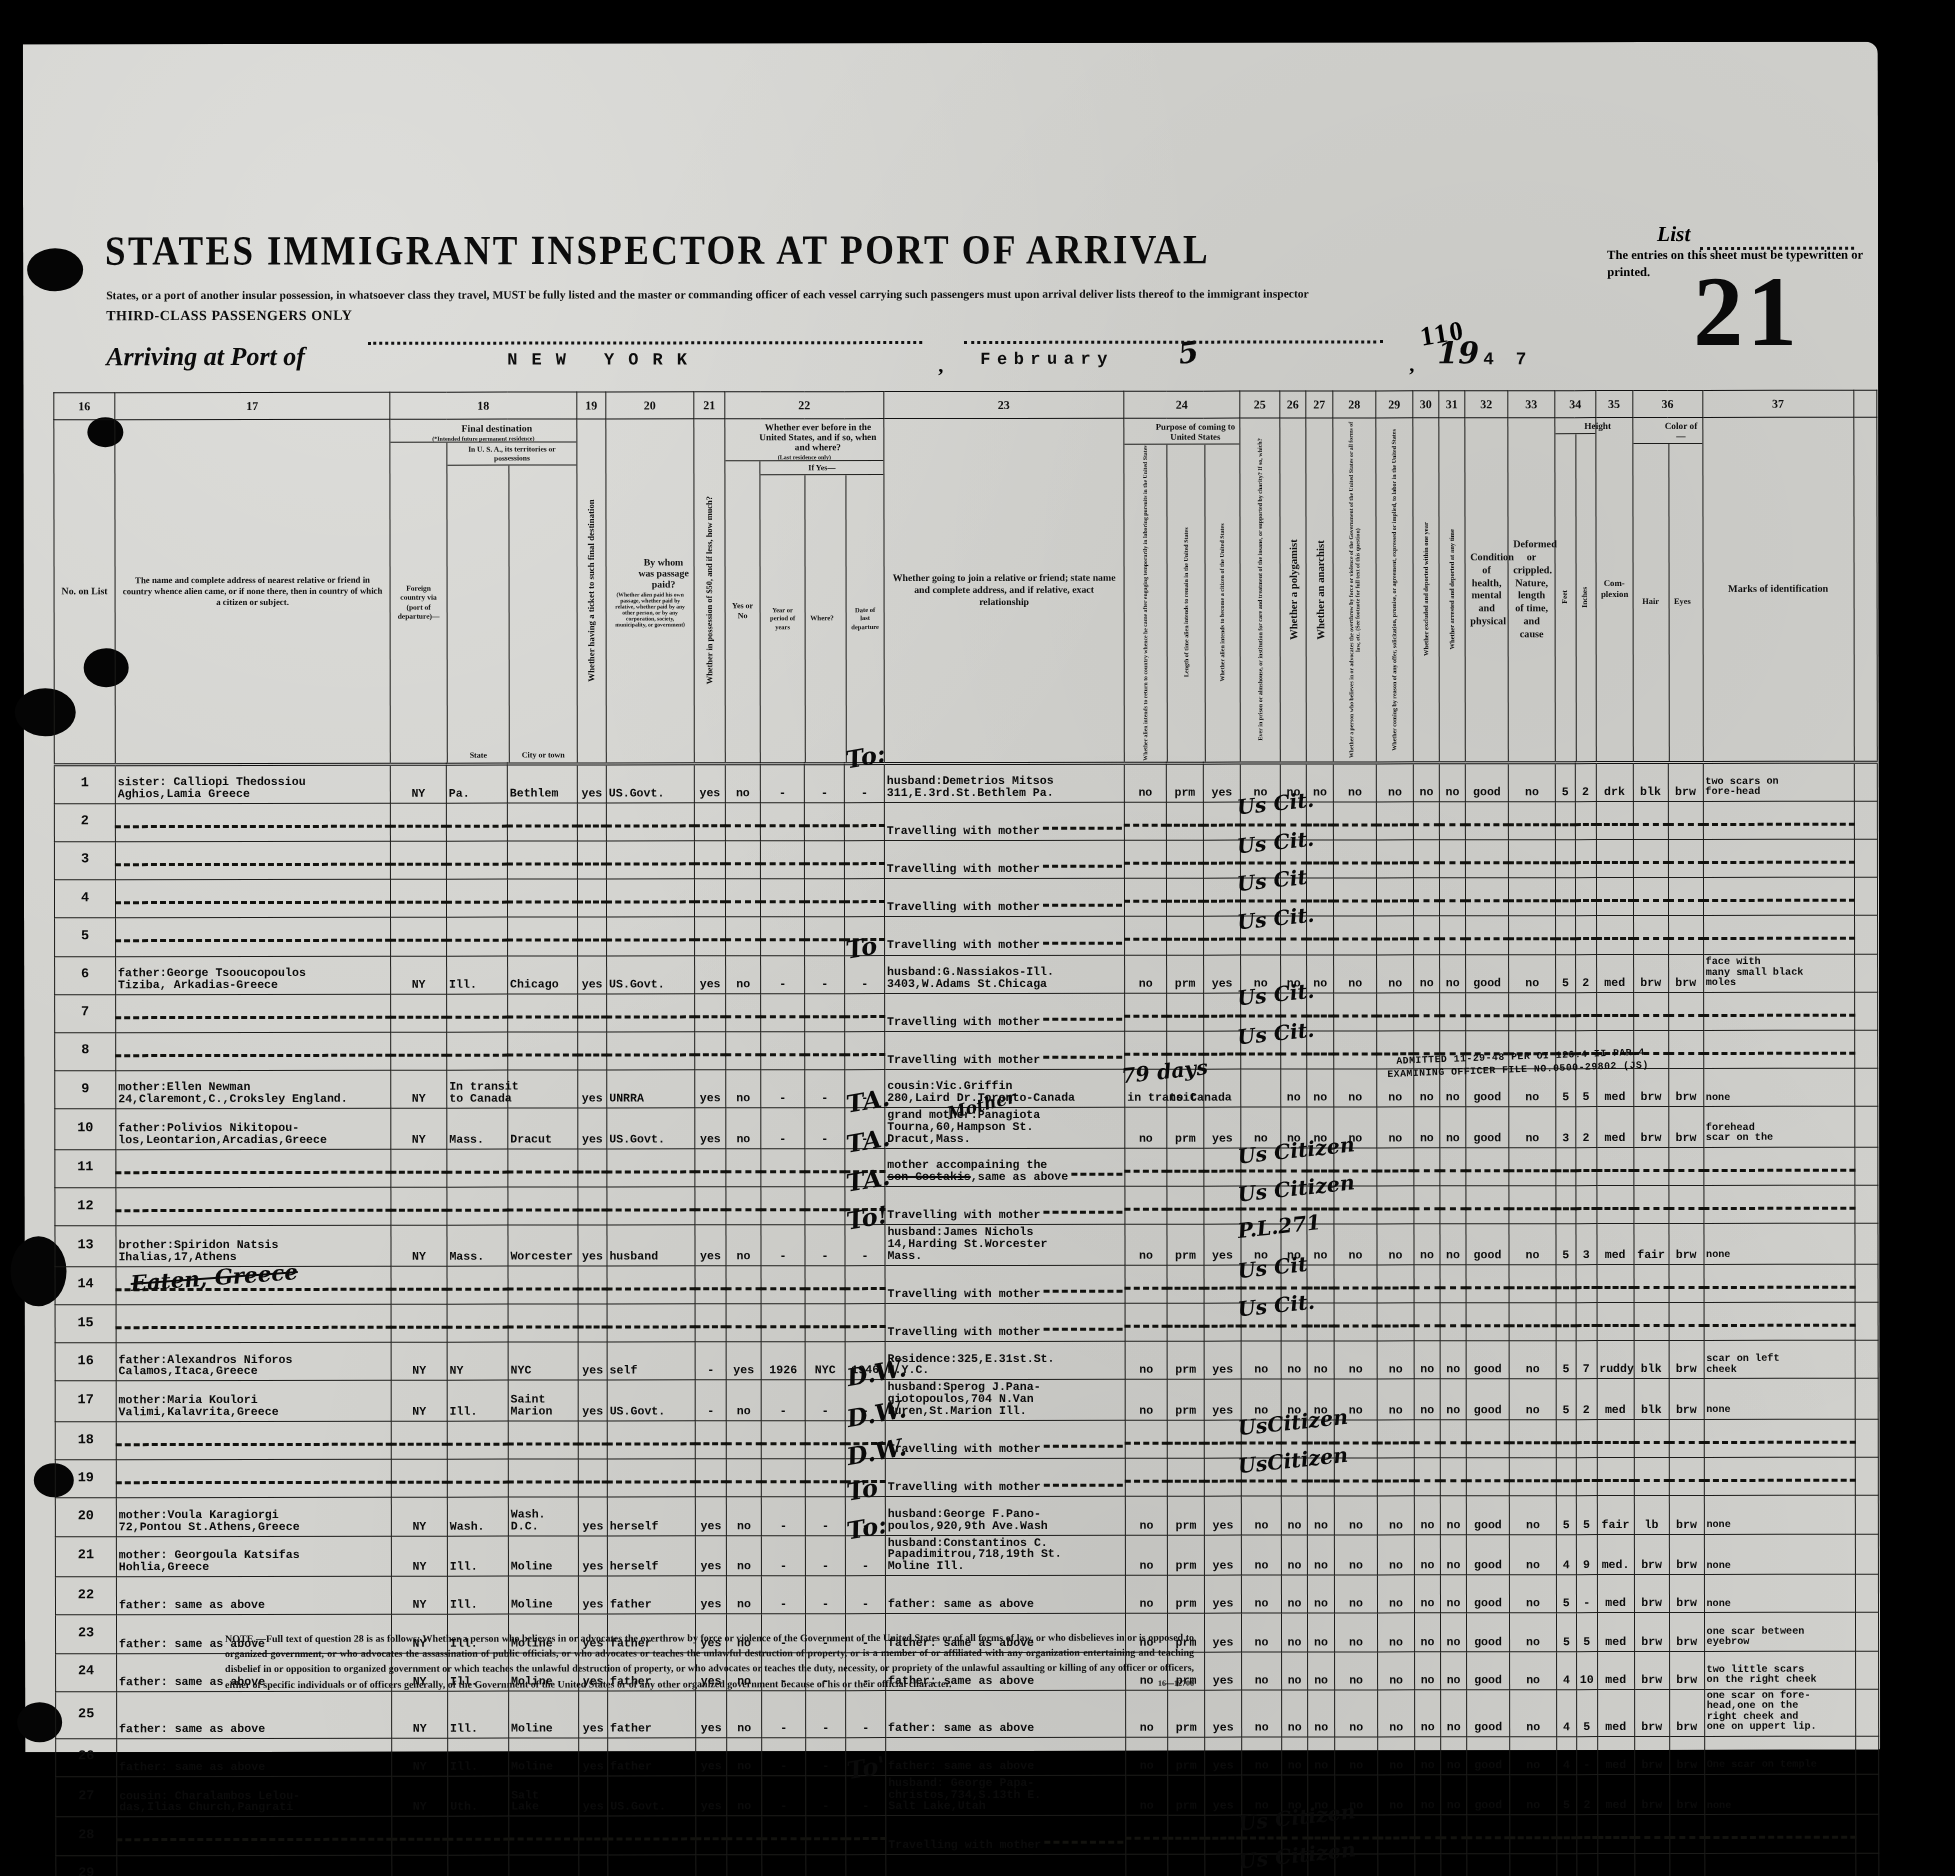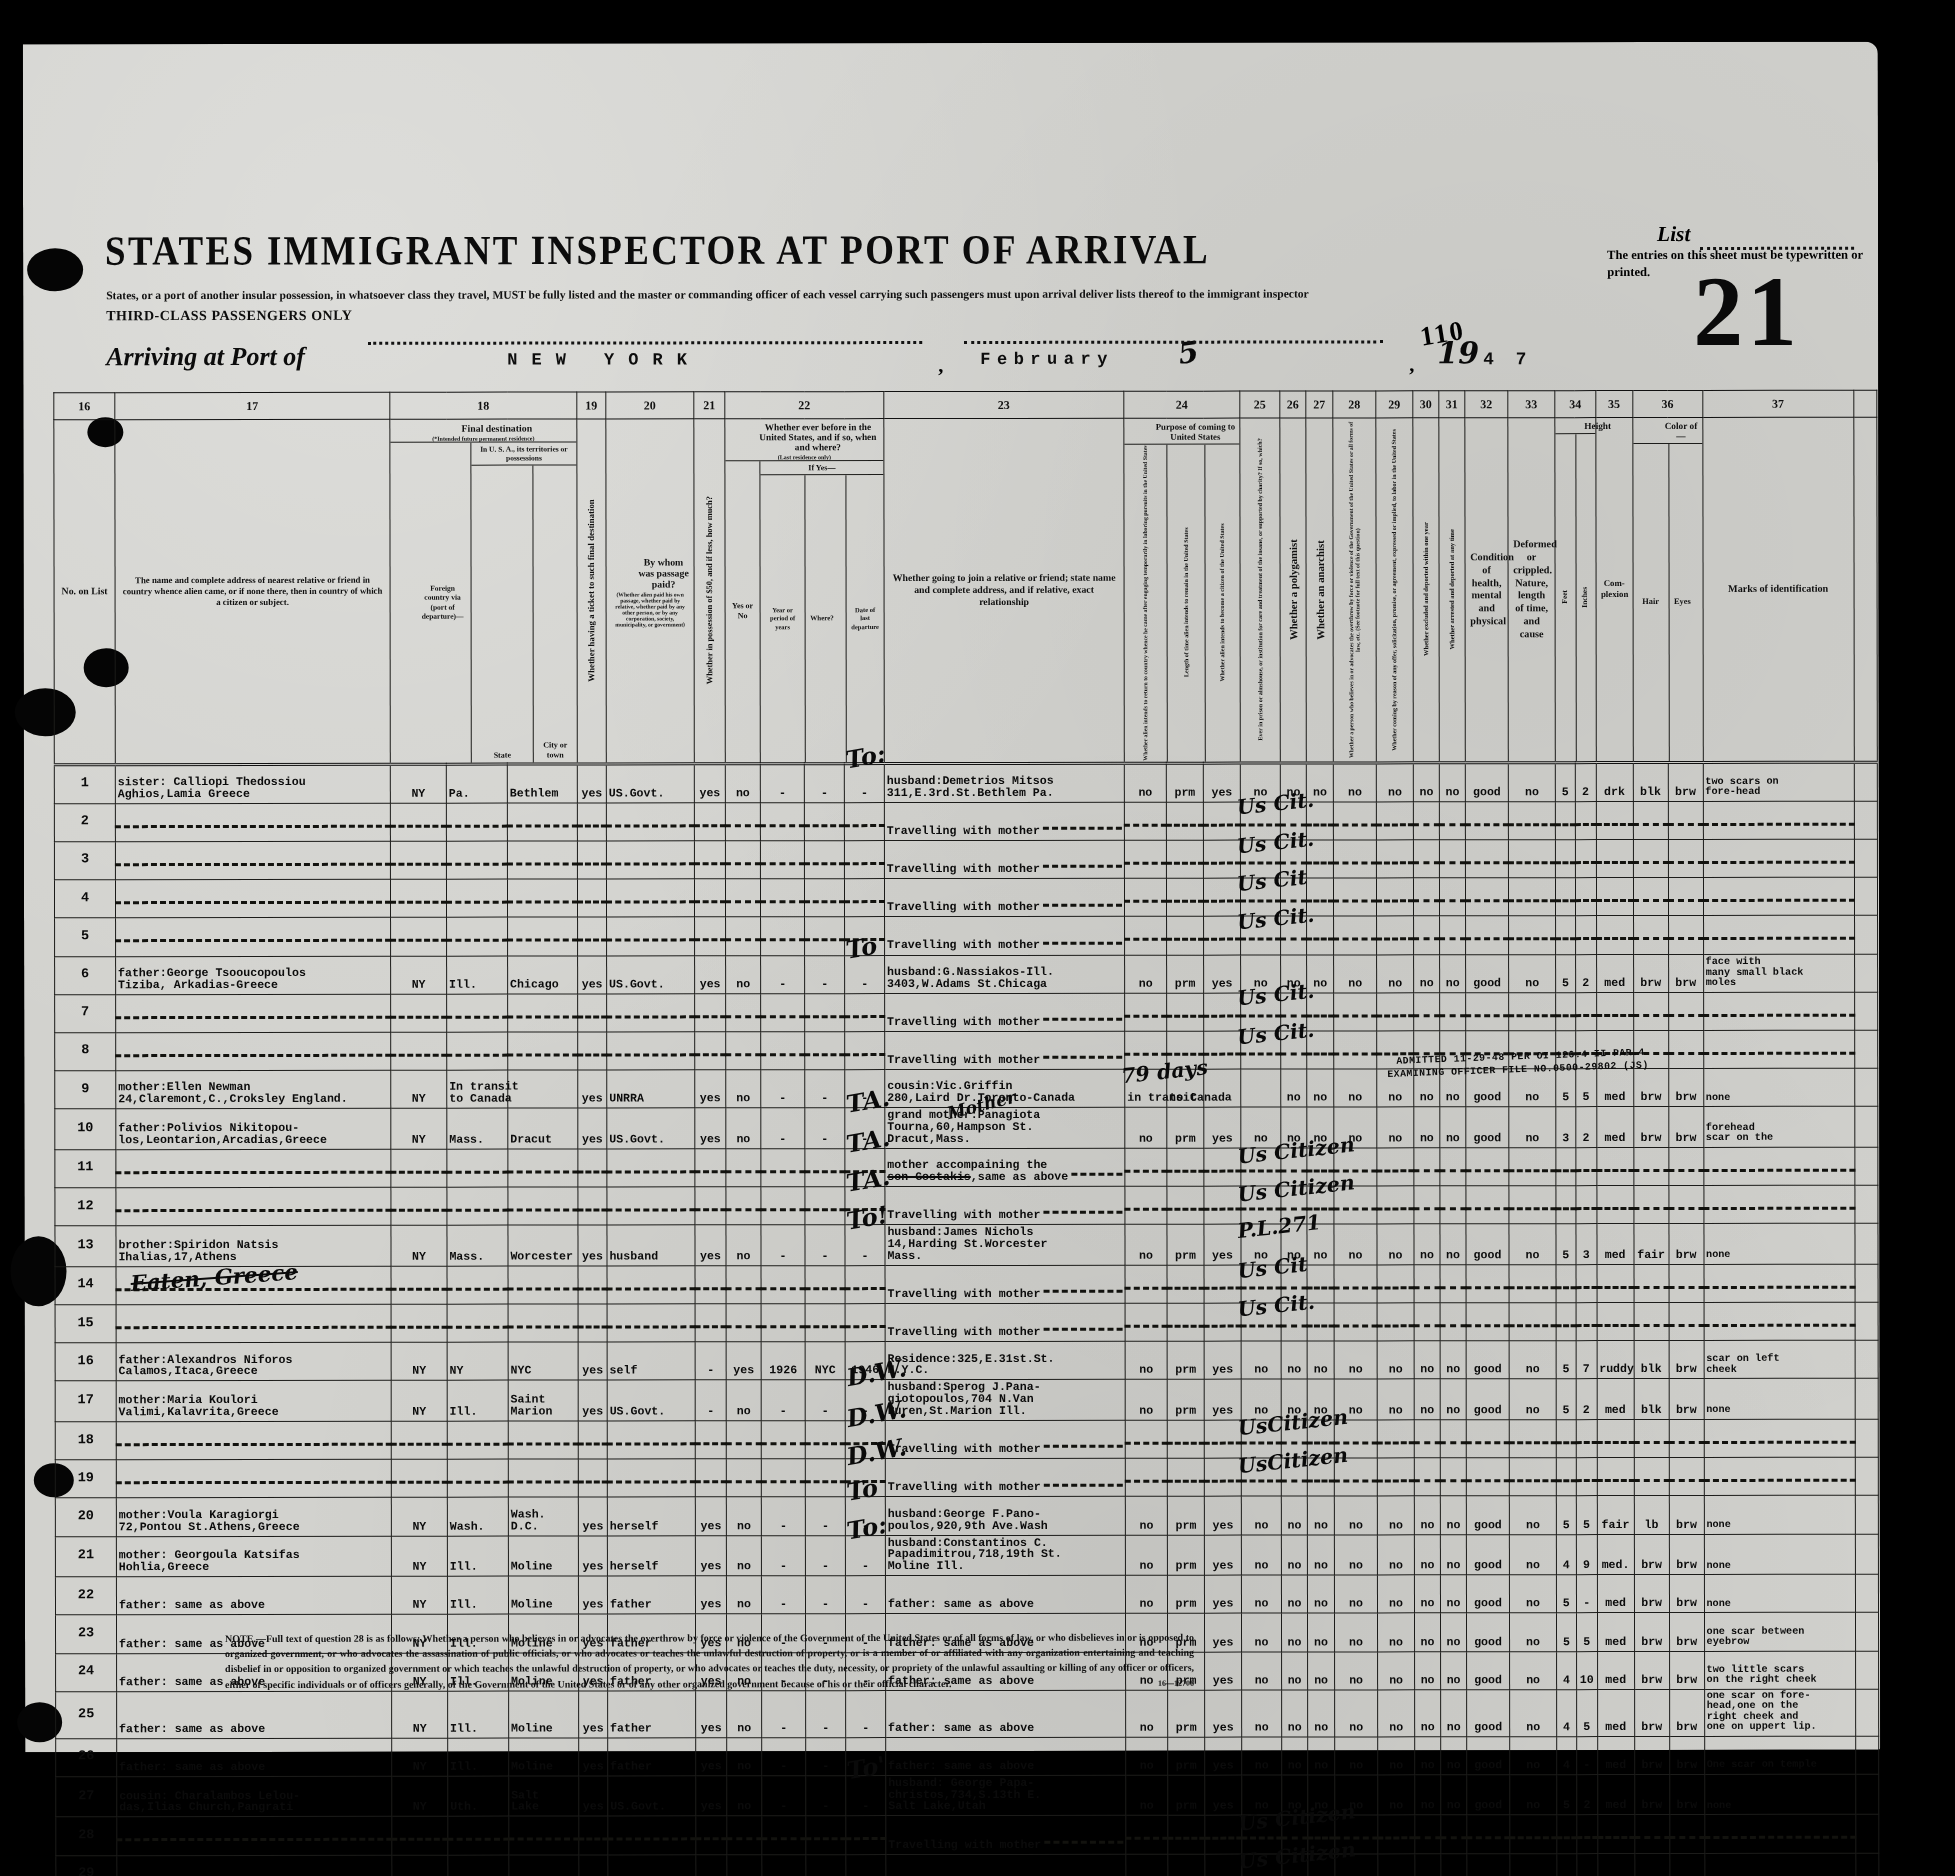--- a/index.html
+++ b/index.html
@@ -173,21 +173,21 @@
               <div class="hpar" style="font-size:9.8px">No. on List</div>
             </th>
           <th>
               <div class="hpar" style="font-size:8.8px">The name and complete address of nearest relative or friend in country whence alien came, or if none there, then in country of which a citizen or subject.</div>
             </th>
           <th colspan="3">
             <div class="hcell">
               <div class="gt" style="font-size:9.8px">Final destination</div>
               <div class="note">(*Intended future permanent residence)</div>
               <div class="grow" style="border-top:0.9px solid #1c1c1a;">
-                <div style="width:56px;display:flex;align-items:center;padding-left:24px;">
+                <div style="width:56px;display:flex;align-items:center;">
                     <div class="hpar" style="font-size:7.5px">Foreign country via (port of departure)—</div>
                   </div>
                 <div style="flex:1;display:flex;flex-direction:column;">
                   <div class="hpar" style="font-size:7.5px">In U. S. A., its territories or possessions</div>
                   <div class="subline">
                     <div style="width:61px;display:flex;align-items:flex-end;justify-content:center;">
                         <div class="hpar" style="font-size:8px">State</div>
                       </div>
                     <div style="flex:1;border-left:0.9px solid #1c1c1a;display:flex;align-items:flex-end;justify-content:center;">
                         <div class="hpar" style="font-size:8px">City or town</div>

